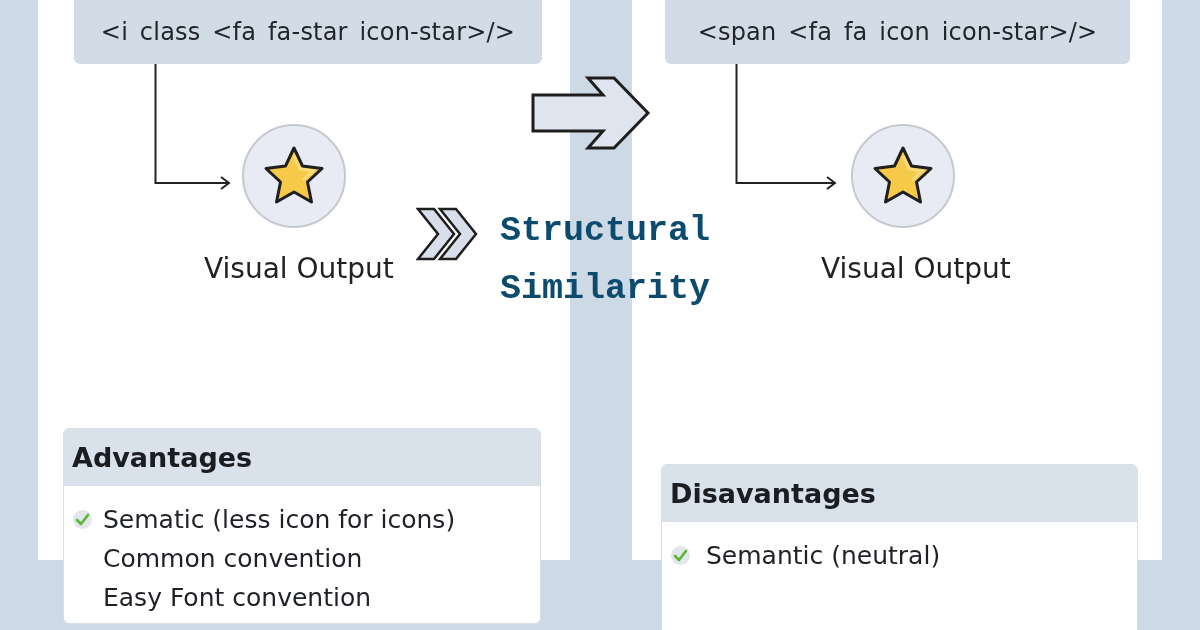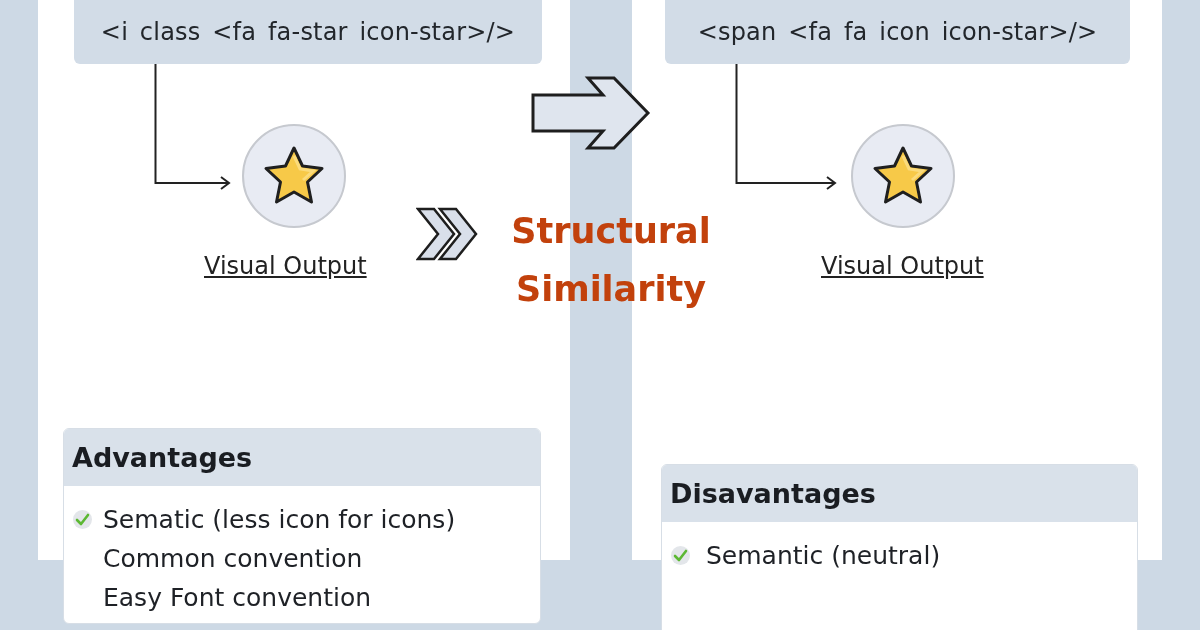--- a/index.html
+++ b/index.html
@@ -29,23 +29,22 @@
 
   .icon-circle {
     position: absolute; width: 104px; height: 104px; border-radius: 50%;
     background: #e8ebf3; border: 2px solid #c6c9cf; box-sizing: border-box;
     display: flex; align-items: center; justify-content: center;
   }
   .left .icon-circle { left: 204px; top: 124px; }
   .right .icon-circle { left: 219px; top: 124px; }
 
   .visual-label {
-    position: absolute; top: 252px; font-size: 24px; color: #222;
+    position: absolute; top: 252px; font-size: 28px; color: #222;
     white-space: nowrap;
-    text-decoration: underline;
   }
   .left .visual-label { left: 166px; }
   .right .visual-label { left: 189px; }
 
   .info-box {
     position: absolute; top: 428px; height: 196px;
     background: #fff; border: 1.5px solid #d7dee6; border-radius: 6px;
     overflow: hidden; box-sizing: border-box;
   }
   .left .info-box { left: 25px; width: 478px; }
@@ -63,22 +62,23 @@
   .check {
     position: absolute; left: 9px; top: 10px; width: 19px; height: 19px;
     border-radius: 50%; background: #e3e6ea;
   }
   .check svg { position: absolute; left: 2px; top: 3px; }
 
   .big-arrow { position: absolute; left: 530px; top: 75px; }
   .chevrons { position: absolute; left: 416px; top: 207px; }
   .similarity-title {
     position: absolute; left: 500px; top: 202px; width: 222px;
-    text-align: center; font-weight: bold; font-size: 35px; line-height: 58px;
-    color: #c2410c;
+    font-weight: bold; font-size: 35px; line-height: 58px;
+    color: #0c4a6e;
+    font-family: Liberation Mono, monospace;
   }
 </style>
 </head>
 <body>
 
 <div class="panel left">
   <div class="code-box">
     <span>&lt;i class &lt;fa fa-star icon-star&gt;/&gt;</span>
   </div>
   <div class="connector" style="left:116px;">

